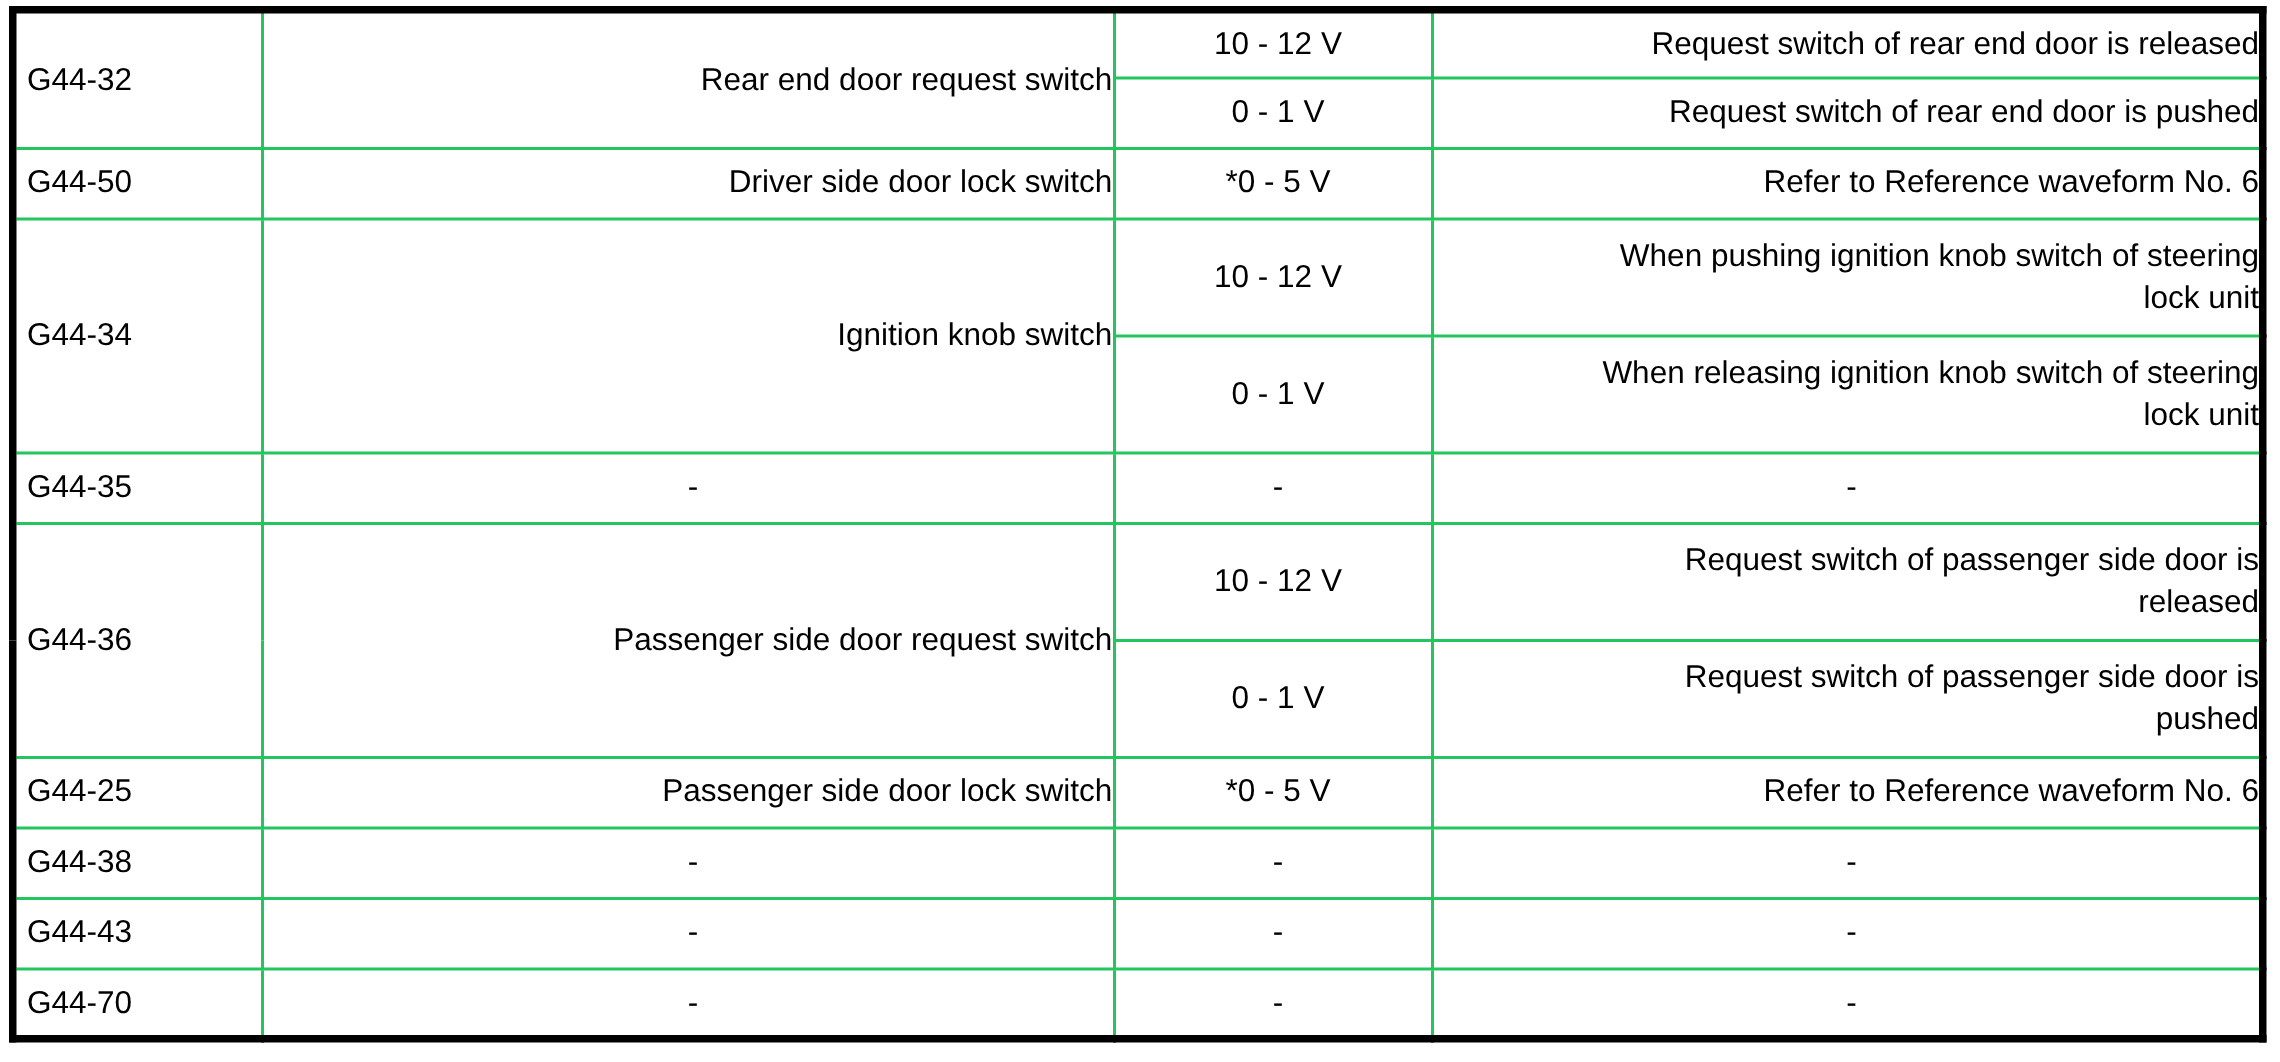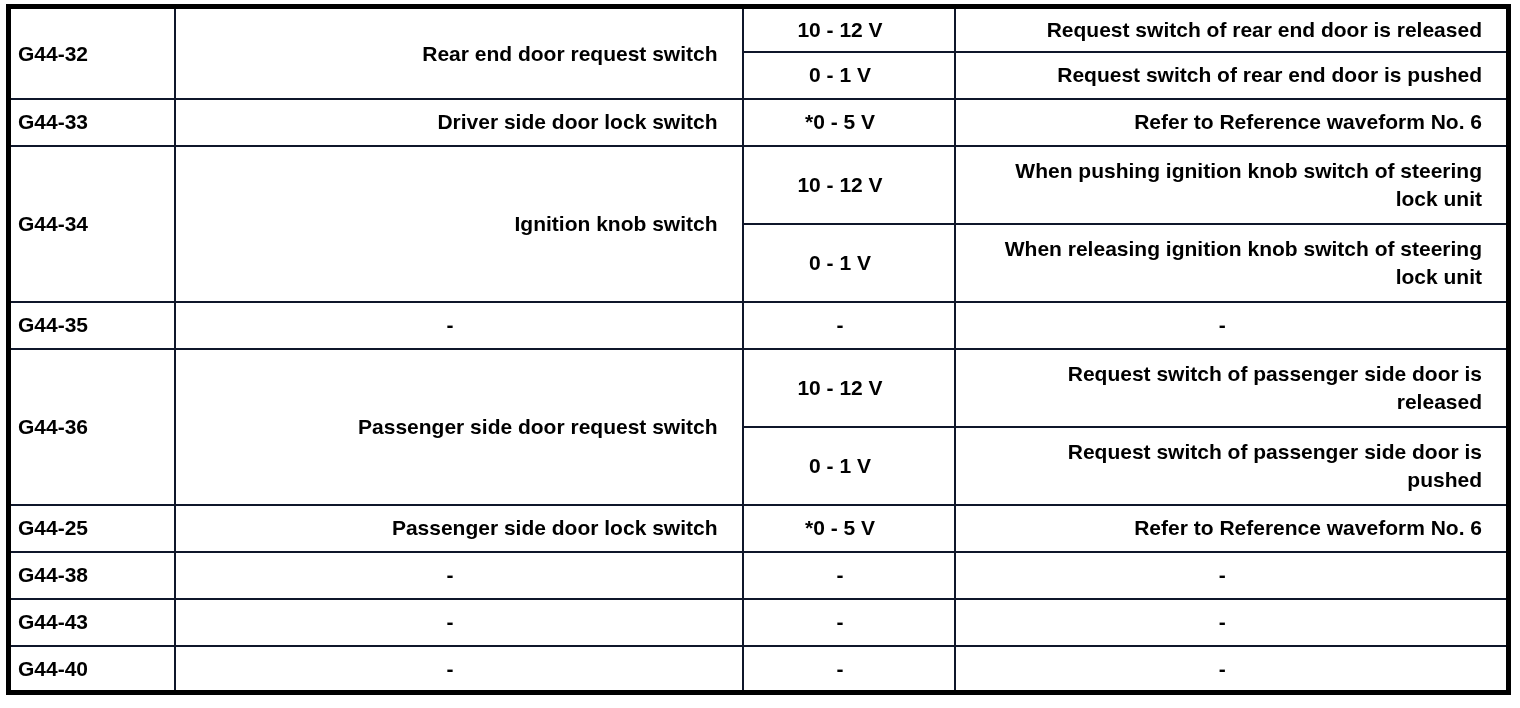--- a/index.html
+++ b/index.html
@@ -20,26 +20,25 @@
     top: 4px;
     width: 1500px;
     border-collapse: collapse;
     table-layout: fixed;
     border: 5px solid #000000;
     font-family: "Liberation Sans", sans-serif;
     font-size: 21px;
     color: #000000;
   }
   table.vt td {
-    border: 2px solid #0f172a;
+    border: 2px solid #22c55e;
     vertical-align: middle;
-    padding: 4px 24px 4px 7px;
+    padding: 4px 0 4px 7px;
     line-height: 1.3;
     overflow: hidden;
-    font-weight: bold;
   }
   .c-term { text-align: left; }
   .c-desc { text-align: right; }
   .c-volt { text-align: center; }
   .c-cond { text-align: right; white-space: pre-line; }
   .ctr    { text-align: center !important; }
   tr.r1 { height: 45px; }
   tr.rs { height: 47px; }
   tr.rt { height: 78px; }
 </style>
@@ -61,21 +60,21 @@
         <td class="c-desc" rowspan="2">Rear end door request switch</td>
         <td class="c-volt">10 - 12 V</td>
         <td class="c-cond">Request switch of rear end door is released</td>
       </tr>
       <tr class="rs">
         <td class="c-volt">0 - 1 V</td>
         <td class="c-cond">Request switch of rear end door is pushed</td>
       </tr>
 
       <tr class="rs">
-        <td class="c-term">G44-33</td>
+        <td class="c-term">G44-50</td>
         <td class="c-desc">Driver side door lock switch</td>
         <td class="c-volt">*0 - 5 V</td>
         <td class="c-cond">Refer to Reference waveform No. 6</td>
       </tr>
 
       <tr class="rt">
         <td class="c-term" rowspan="2">G44-34</td>
         <td class="c-desc" rowspan="2">Ignition knob switch</td>
         <td class="c-volt">10 - 12 V</td>
         <td class="c-cond">When pushing ignition knob switch of steering
@@ -122,20 +121,20 @@
       </tr>
 
       <tr class="rs">
         <td class="c-term">G44-43</td>
         <td class="c-desc ctr">-</td>
         <td class="c-volt">-</td>
         <td class="c-cond ctr">-</td>
       </tr>
 
       <tr class="rs">
-        <td class="c-term">G44-40</td>
+        <td class="c-term">G44-70</td>
         <td class="c-desc ctr">-</td>
         <td class="c-volt">-</td>
         <td class="c-cond ctr">-</td>
       </tr>
     </tbody>
   </table>
 </div>
 
 </body></html>

